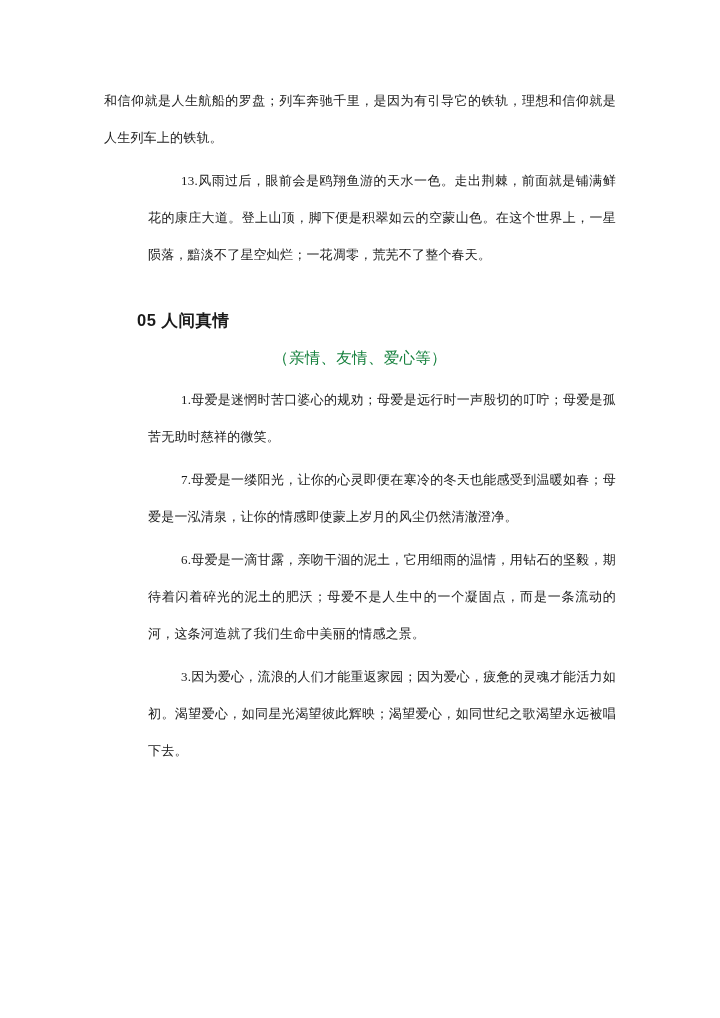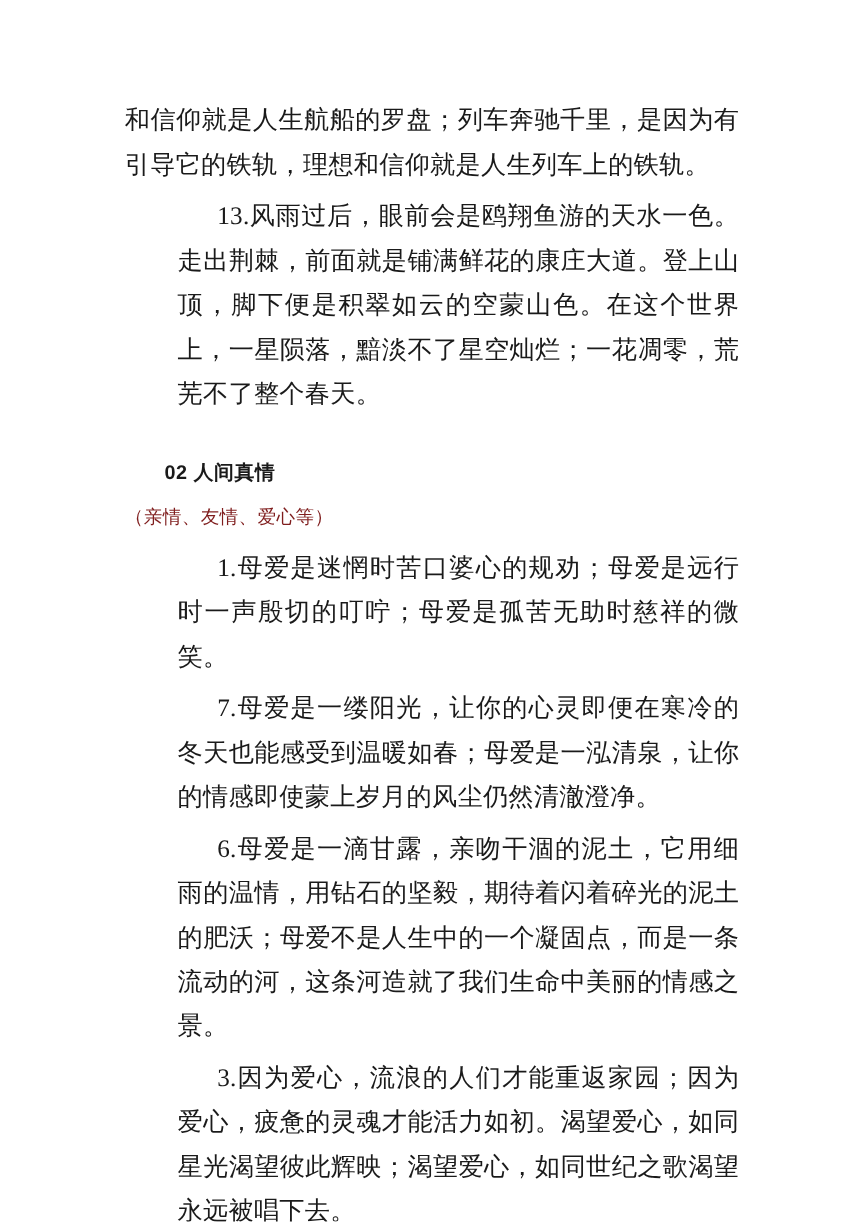--- a/index.html
+++ b/index.html
@@ -16,21 +16,21 @@
   }
   .page {
     position: relative;
     width: 720px;
     height: 1018px;
     background: #ffffff;
     box-sizing: border-box;
     padding: 82px 104px 0 104px;
   }
   .para {
-    font-size: 21px;
+    font-size: 13px;
     line-height: 37px;
     text-align: justify;
     text-justify: inter-ideograph;
     margin: 0 0 6px 0;
     letter-spacing: 0.2px;
   }
   .para.indent {
     text-indent: 33px;
     margin-left: 44px;
   }
@@ -39,38 +39,39 @@
     font-size: 16.5px;
     font-weight: bold;
     line-height: 34px;
     margin: 16px 0 4px 0;
     text-indent: 33px;
     letter-spacing: 0.5px;
   }
   .subheading {
     font-size: 15.5px;
     line-height: 34px;
-    color: #7f1d1d;
+    color: #15803d;
+    text-align: center;
     margin: 2px 0 6px 0;
     letter-spacing: 0.3px;
   }
   .block-gap { height: 8px; }
 </style>
 </head>
 <body>
 
 <div class="page">
 
   <p class="para">和信仰就是人生航船的罗盘；列车奔驰千里，是因为有引导它的铁轨，理想和信仰就是人生列车上的铁轨。</p>
 
   <p class="para indent">13.风雨过后，眼前会是鸥翔鱼游的天水一色。走出荆棘，前面就是铺满鲜花的康庄大道。登上山顶，脚下便是积翠如云的空蒙山色。在这个世界上，一星陨落，黯淡不了星空灿烂；一花凋零，荒芜不了整个春天。</p>
 
   <div class="block-gap"></div>
 
-  <h2 class="heading">02 人间真情</h2>
+  <h2 class="heading">05 人间真情</h2>
 
   <p class="subheading">（亲情、友情、爱心等）</p>
 
   <p class="para indent">1.母爱是迷惘时苦口婆心的规劝；母爱是远行时一声殷切的叮咛；母爱是孤苦无助时慈祥的微笑。</p>
 
   <p class="para indent">7.母爱是一缕阳光，让你的心灵即便在寒冷的冬天也能感受到温暖如春；母爱是一泓清泉，让你的情感即使蒙上岁月的风尘仍然清澈澄净。</p>
 
   <p class="para indent">6.母爱是一滴甘露，亲吻干涸的泥土，它用细雨的温情，用钻石的坚毅，期待着闪着碎光的泥土的肥沃；母爱不是人生中的一个凝固点，而是一条流动的河，这条河造就了我们生命中美丽的情感之景。</p>
 
   <p class="para indent">3.因为爱心，流浪的人们才能重返家园；因为爱心，疲惫的灵魂才能活力如初。渴望爱心，如同星光渴望彼此辉映；渴望爱心，如同世纪之歌渴望永远被唱下去。</p>

